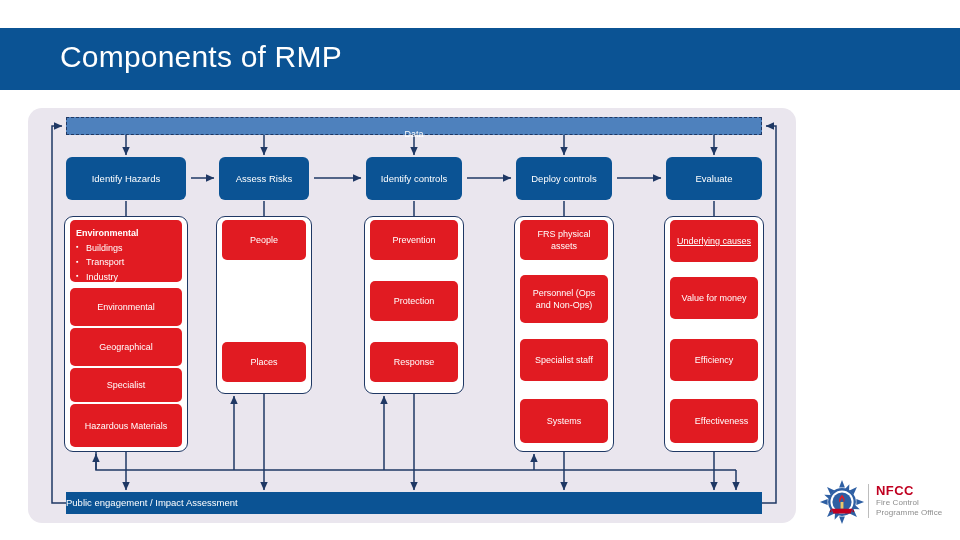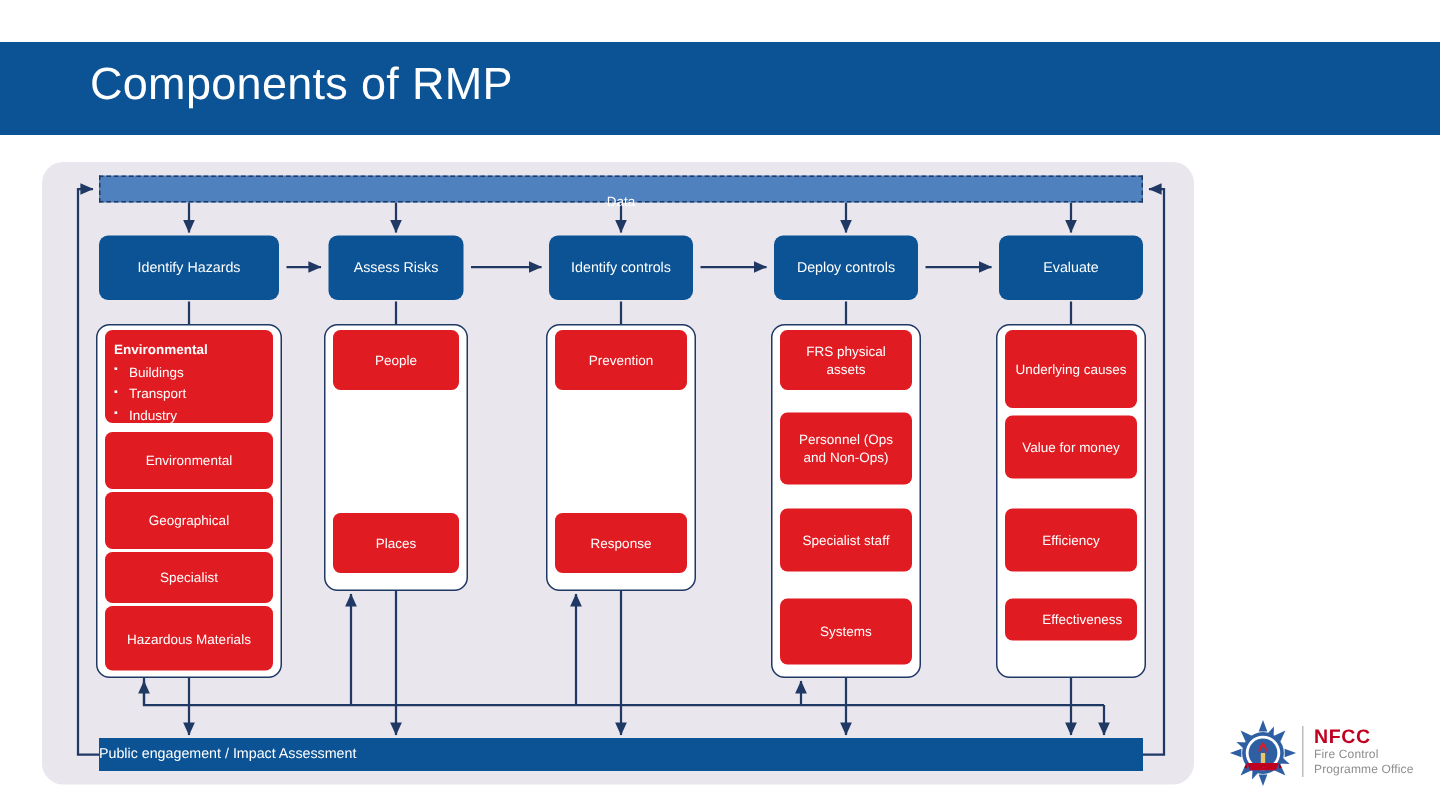--- a/index.html
+++ b/index.html
@@ -188,49 +188,52 @@
     <span>People</span>
   </div>
   <div class="redbox" style="left:222px;top:342px;width:84px;height:40px;">
     <span>Places</span>
   </div>
 
   <div class="group" style="left:364px;top:216px;width:100px;height:178px;"></div>
   <div class="redbox" style="left:370px;top:220px;width:88px;height:40px;">
     <span>Prevention</span>
   </div>
+  <div class="redbox" style="left:370px;top:281px;width:88px;height:40px;">
+    <span>Protection</span>
+  </div>
   <div class="redbox" style="left:370px;top:342px;width:88px;height:40px;">
     <span>Response</span>
   </div>
 
   <div class="group" style="left:514px;top:216px;width:100px;height:236px;"></div>
   <div class="redbox" style="left:520px;top:220px;width:88px;height:40px;">
     <span>FRS physical assets</span>
   </div>
   <div class="redbox" style="left:520px;top:275px;width:88px;height:48px;">
     <span>Personnel (Ops and Non-Ops)</span>
   </div>
   <div class="redbox" style="left:520px;top:339px;width:88px;height:42px;">
     <span>Specialist staff</span>
   </div>
   <div class="redbox" style="left:520px;top:399px;width:88px;height:44px;">
     <span>Systems</span>
   </div>
 
   <div class="group" style="left:664px;top:216px;width:100px;height:236px;"></div>
-  <div class="redbox" style="left:670px;top:220px;width:88px;height:52px;">
+  <div class="redbox" style="left:670px;top:220px;width:88px;height:42px;text-decoration:underline;">
     <span>Underlying causes</span>
   </div>
   <div class="redbox" style="left:670px;top:277px;width:88px;height:42px;">
     <span>Value for money</span>
   </div>
   <div class="redbox" style="left:670px;top:339px;width:88px;height:42px;">
     <span>Efficiency</span>
   </div>
-  <div class="redbox" style="left:670px;top:399px;width:88px;height:28px;padding-left:20px;">
+  <div class="redbox" style="left:670px;top:399px;width:88px;height:44px;padding-left:20px;">
     <span>Effectiveness</span>
   </div>
 
   <div class="bottom-bar">
     <span>Public engagement / Impact Assessment</span>
   </div>
 
   <div class="logo">
     <svg width="48" height="48" viewBox="0 0 100 100">
       <g transform="translate(50,50)">

